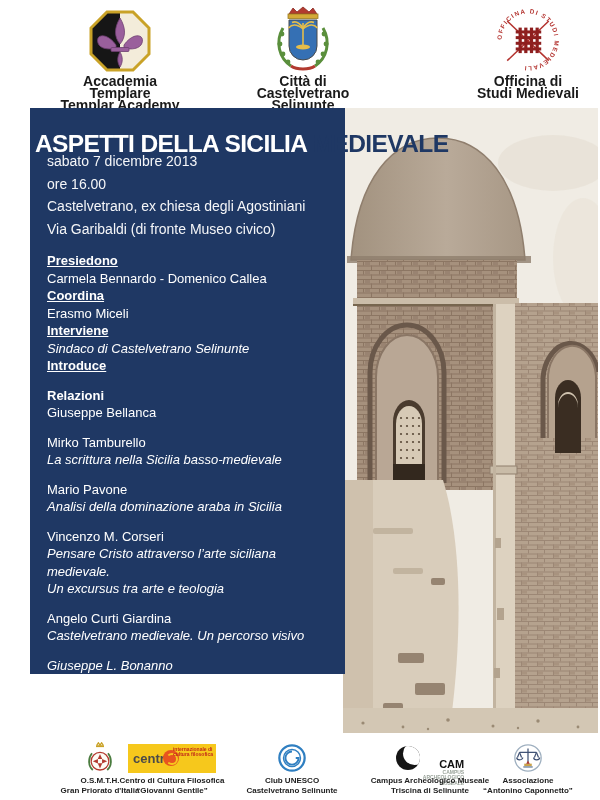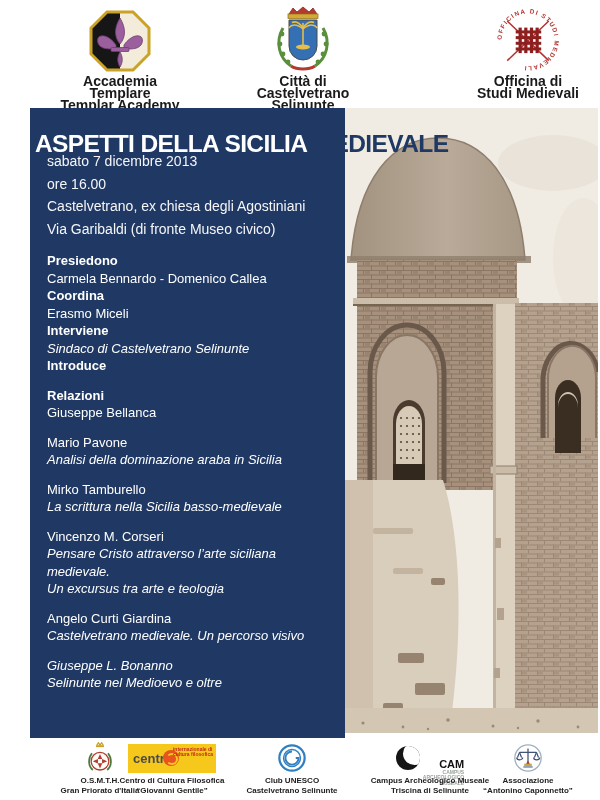--- a/index.html
+++ b/index.html
@@ -10,31 +10,31 @@
   .hdr-group{position:absolute;top:4px;text-align:center;}
   .hdr-caption{font-size:14px;font-weight:bold;color:#1a1a1a;line-height:12px;
                white-space:pre-line;margin-top:3px;}
   .hdr-art{display:flex;justify-content:center;align-items:flex-end;height:68px;}
 
   
   .photo{position:absolute;left:343px;top:108px;width:255px;height:625px;z-index:1;}
   .photo svg{display:block;width:100%;height:100%;}
 
   
-  .panel{position:absolute;left:30px;top:108px;width:315px;height:630px;
+  .panel{position:absolute;left:30px;top:108px;width:315px;height:566px;
          background:#1f3864;z-index:2;box-sizing:border-box;
          padding:42px 10px 7px 17px;color:#ffffff;}
   .title{position:absolute;left:35px;top:113px;z-index:3;white-space:nowrap;
          font-size:24.5px;font-weight:bold;letter-spacing:-0.6px;line-height:30px;}
   .title .t-white{color:#ffffff;}
   .title .t-navy{color:#1f3864;}
 
   .meta{font-size:14px;line-height:22.5px;color:#f5f6f8;}
   .roles{font-size:13px;line-height:17.5px;margin-top:12px;}
-  .roles .lbl{font-weight:bold;}
+  .roles .lbl{font-weight:bold;text-decoration:underline;}
   .roles .note{font-style:italic;}
   .talks-label{font-size:13px;line-height:17.5px;font-weight:bold;margin-top:12px;}
   .talk{font-size:13px;line-height:17.5px;}
   .talk + .talk{margin-top:12px;}
   .talk .t-title{font-style:italic;white-space:pre-line;}
   .talk .it{font-style:italic;}
 
   
   .ftr-group{position:absolute;top:742px;text-align:center;}
   .ftr-art{display:flex;justify-content:center;align-items:center;height:32px;}
@@ -287,26 +287,26 @@
       <div class="note">Sindaco di Castelvetrano Selinunte</div>
       <div class="lbl">Introduce</div>
     </div>
 
     <div class="talks-label">Relazioni</div>
 
     <div class="talk">
       <div>Giuseppe Bellanca</div>
     </div>
     <div class="talk">
+      <div>Mirko Tamburello</div>
+      <div class="t-title">La scrittura nella Sicilia basso-medievale</div>
+    </div>
+    <div class="talk">
       <div>Mario Pavone</div>
       <div class="t-title">Analisi della dominazione araba in Sicilia</div>
-    </div>
-    <div class="talk">
-      <div>Mirko Tamburello</div>
-      <div class="t-title">La scrittura nella Sicilia basso-medievale</div>
     </div>
     <div class="talk">
       <div>Vincenzo M. Corseri</div>
       <div class="t-title">Pensare Cristo attraverso l’arte siciliana medievale.
 Un excursus tra arte e teologia</div>
     </div>
     <div class="talk">
       <div>Angelo Curti Giardina</div>
       <div class="t-title">Castelvetrano medievale. Un percorso visivo</div>
     </div>

